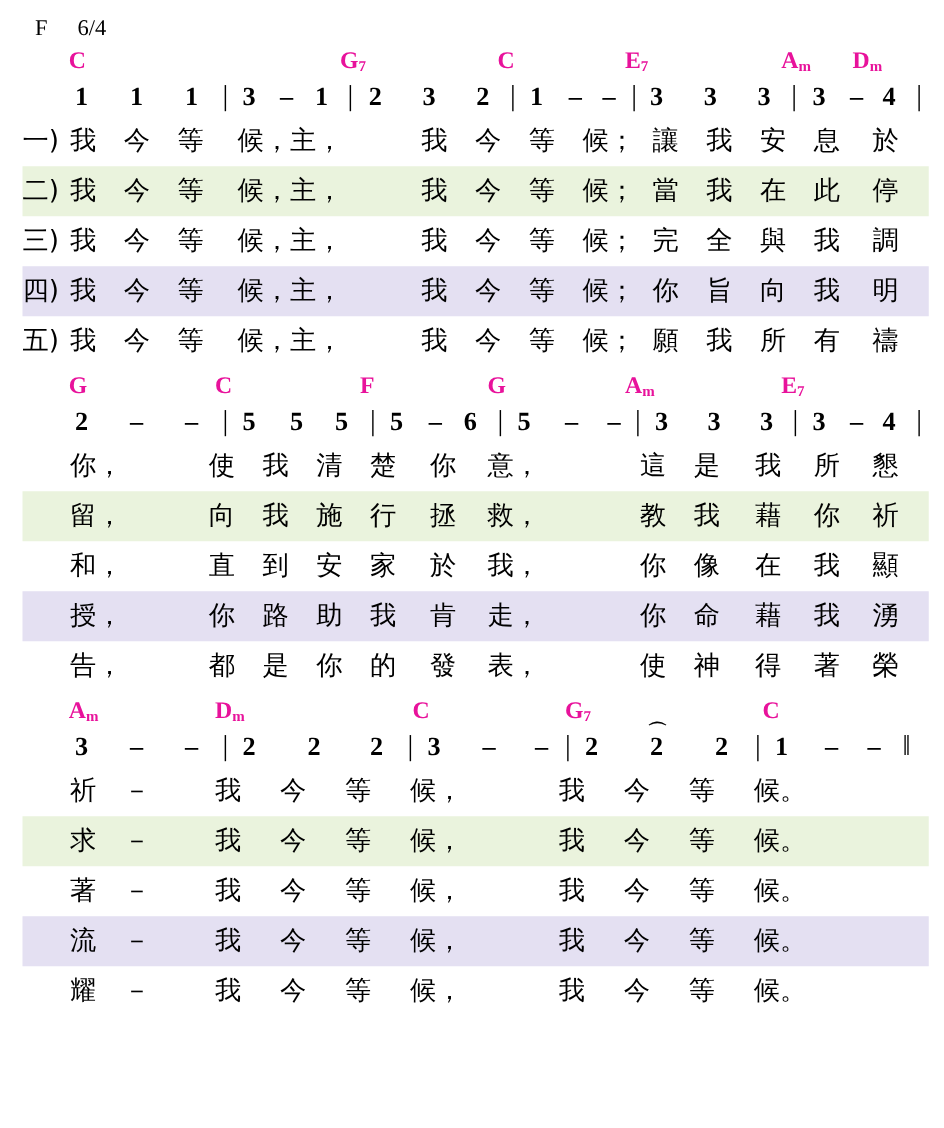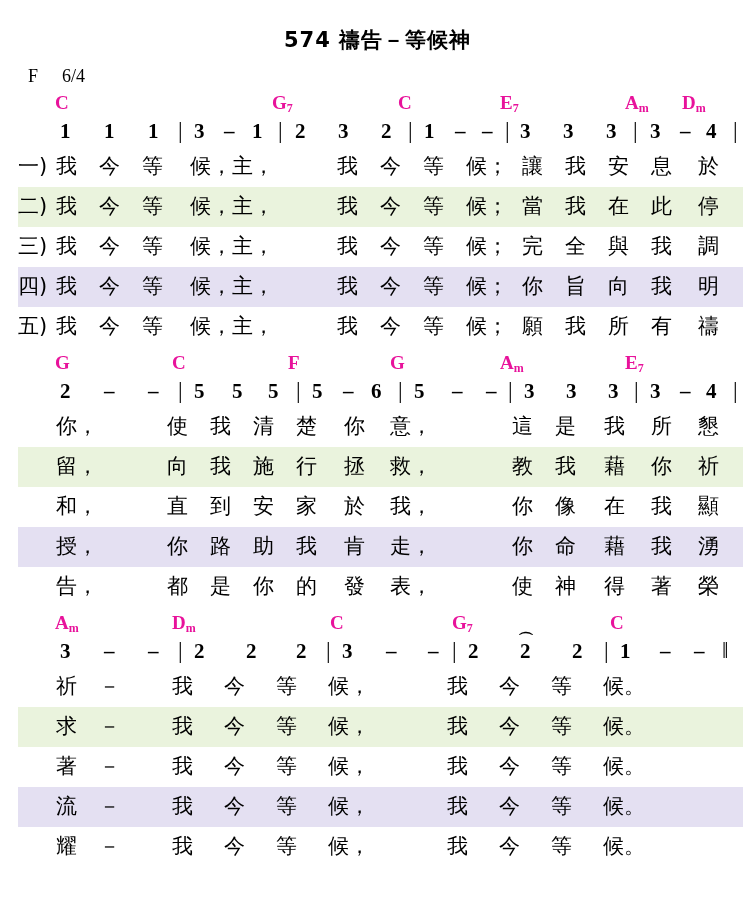--- a/index.html
+++ b/index.html
@@ -112,21 +112,20 @@
     font-weight: normal;
     font-size: 23px;
     line-height: 28px;
     letter-spacing: -3px;
   }
 </style>
 </head>
 <body>
 
 <div class="page">
-  <div class="title">574 禱告－等候神</div>
   <div class="keysig">
     <span class="k">F</span><span>6/4</span>
   </div>
   <div id="systems">
       <div class="system">
         <div class="chordrow">
           <span class="chord" style="left: 55px;">C</span>
           <span class="chord" style="left: 272px;">G<sub>7</sub></span>
           <span class="chord" style="left: 398px;">C</span>
           <span class="chord" style="left: 500px;">E<sub>7</sub></span>

